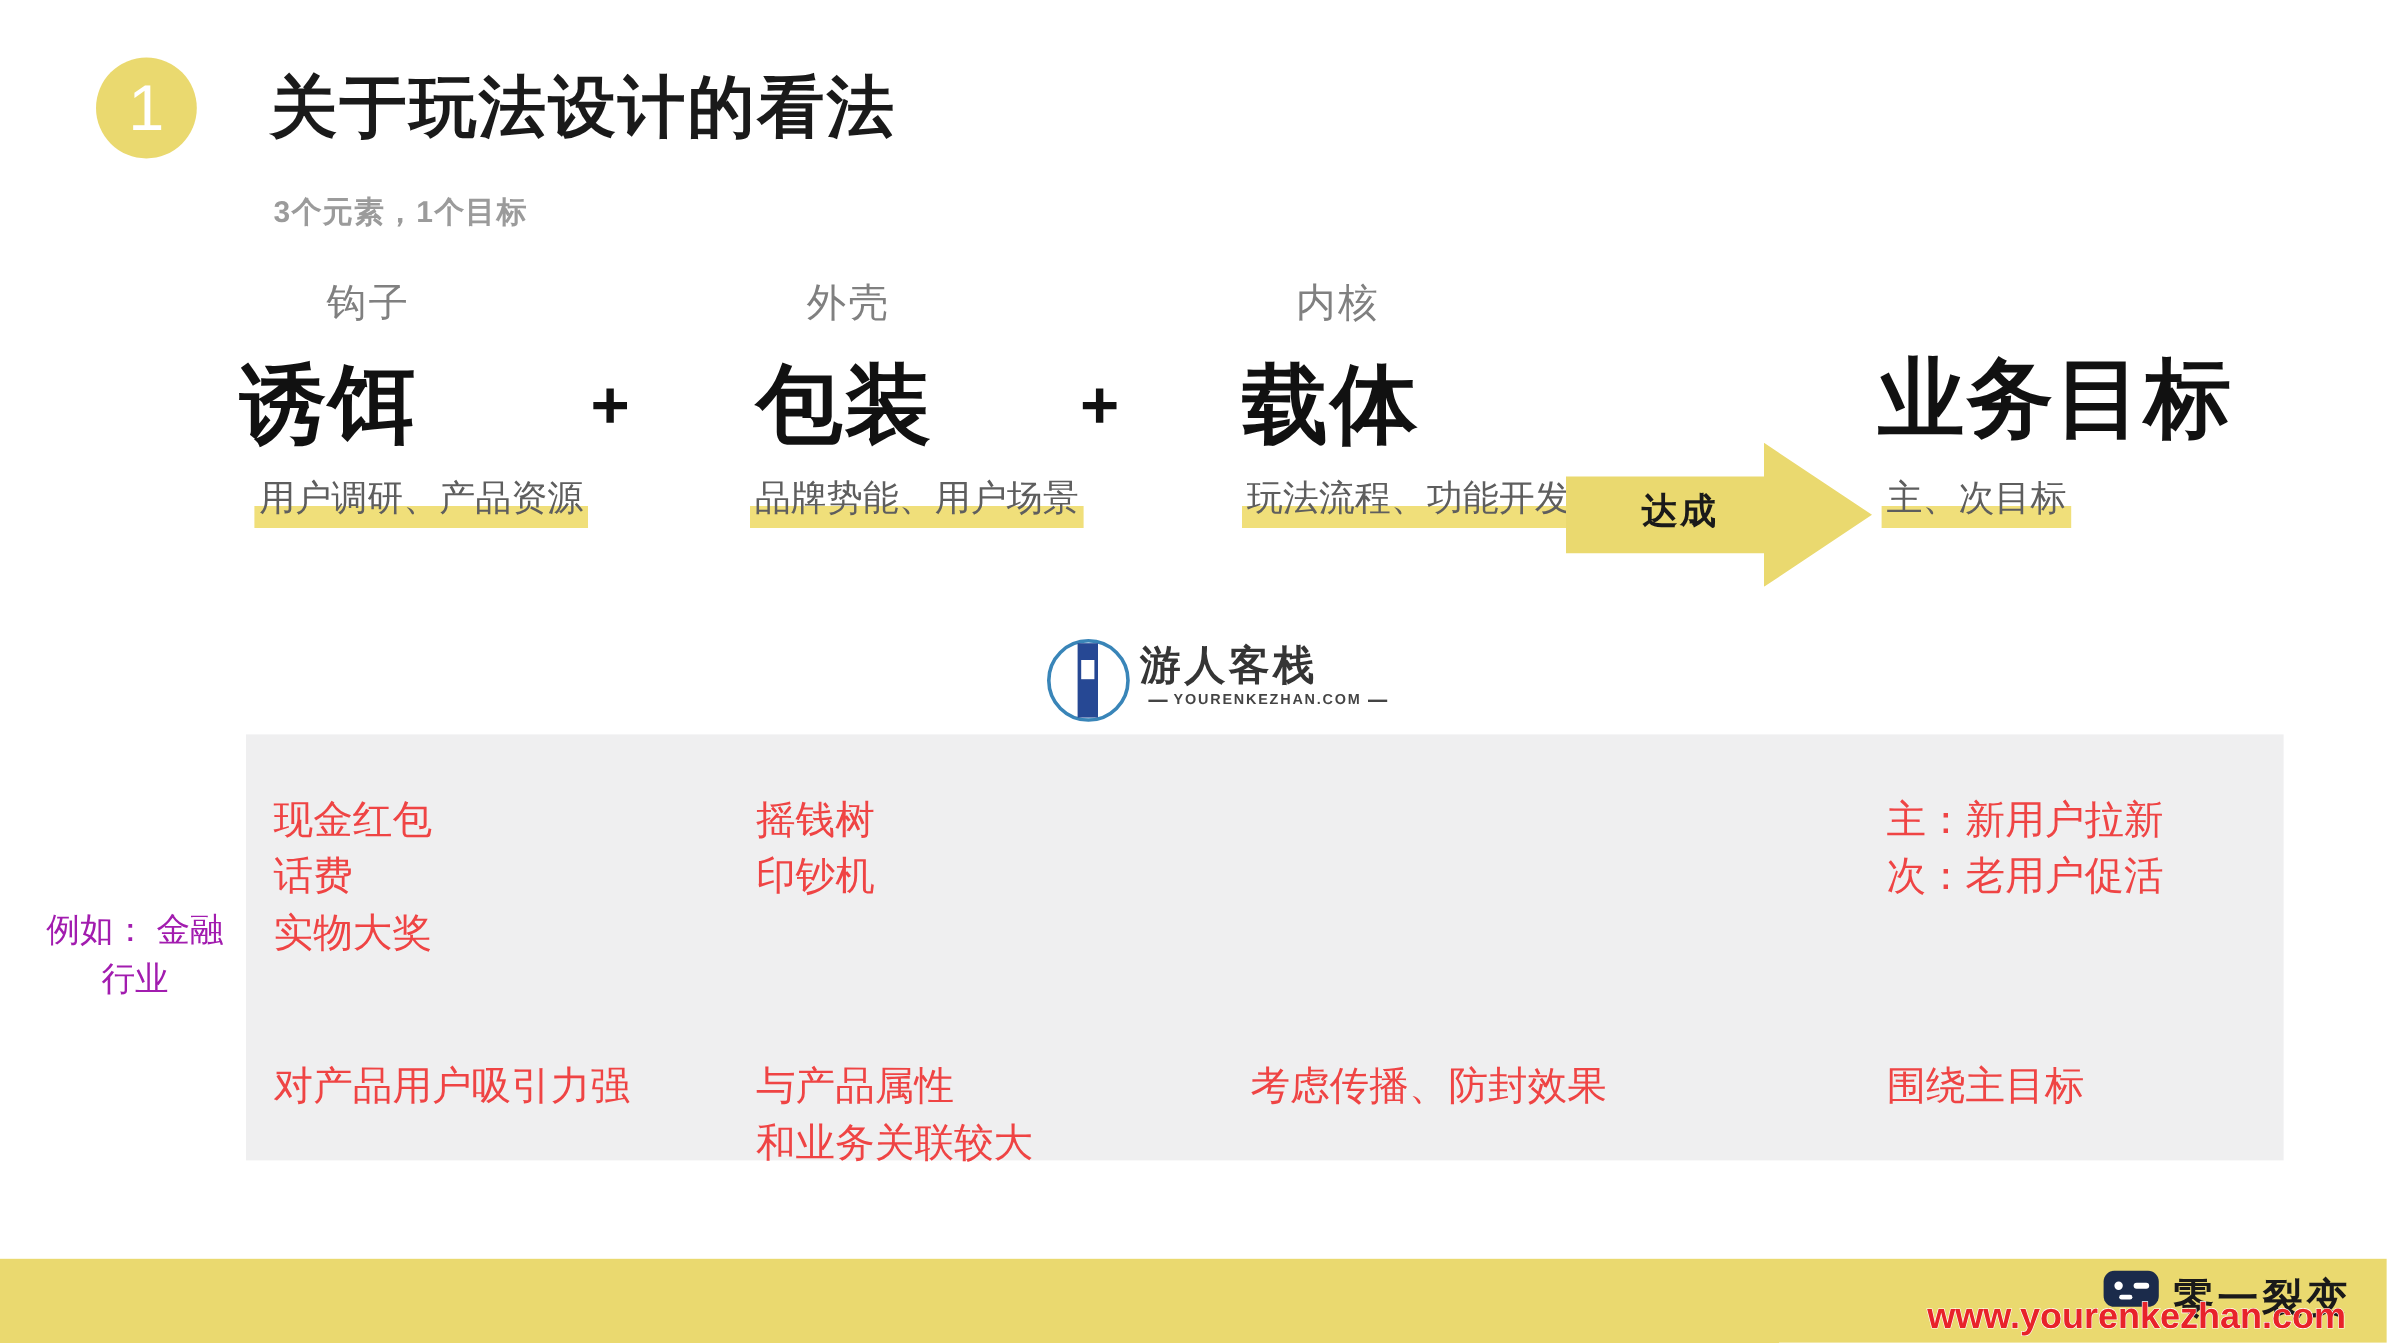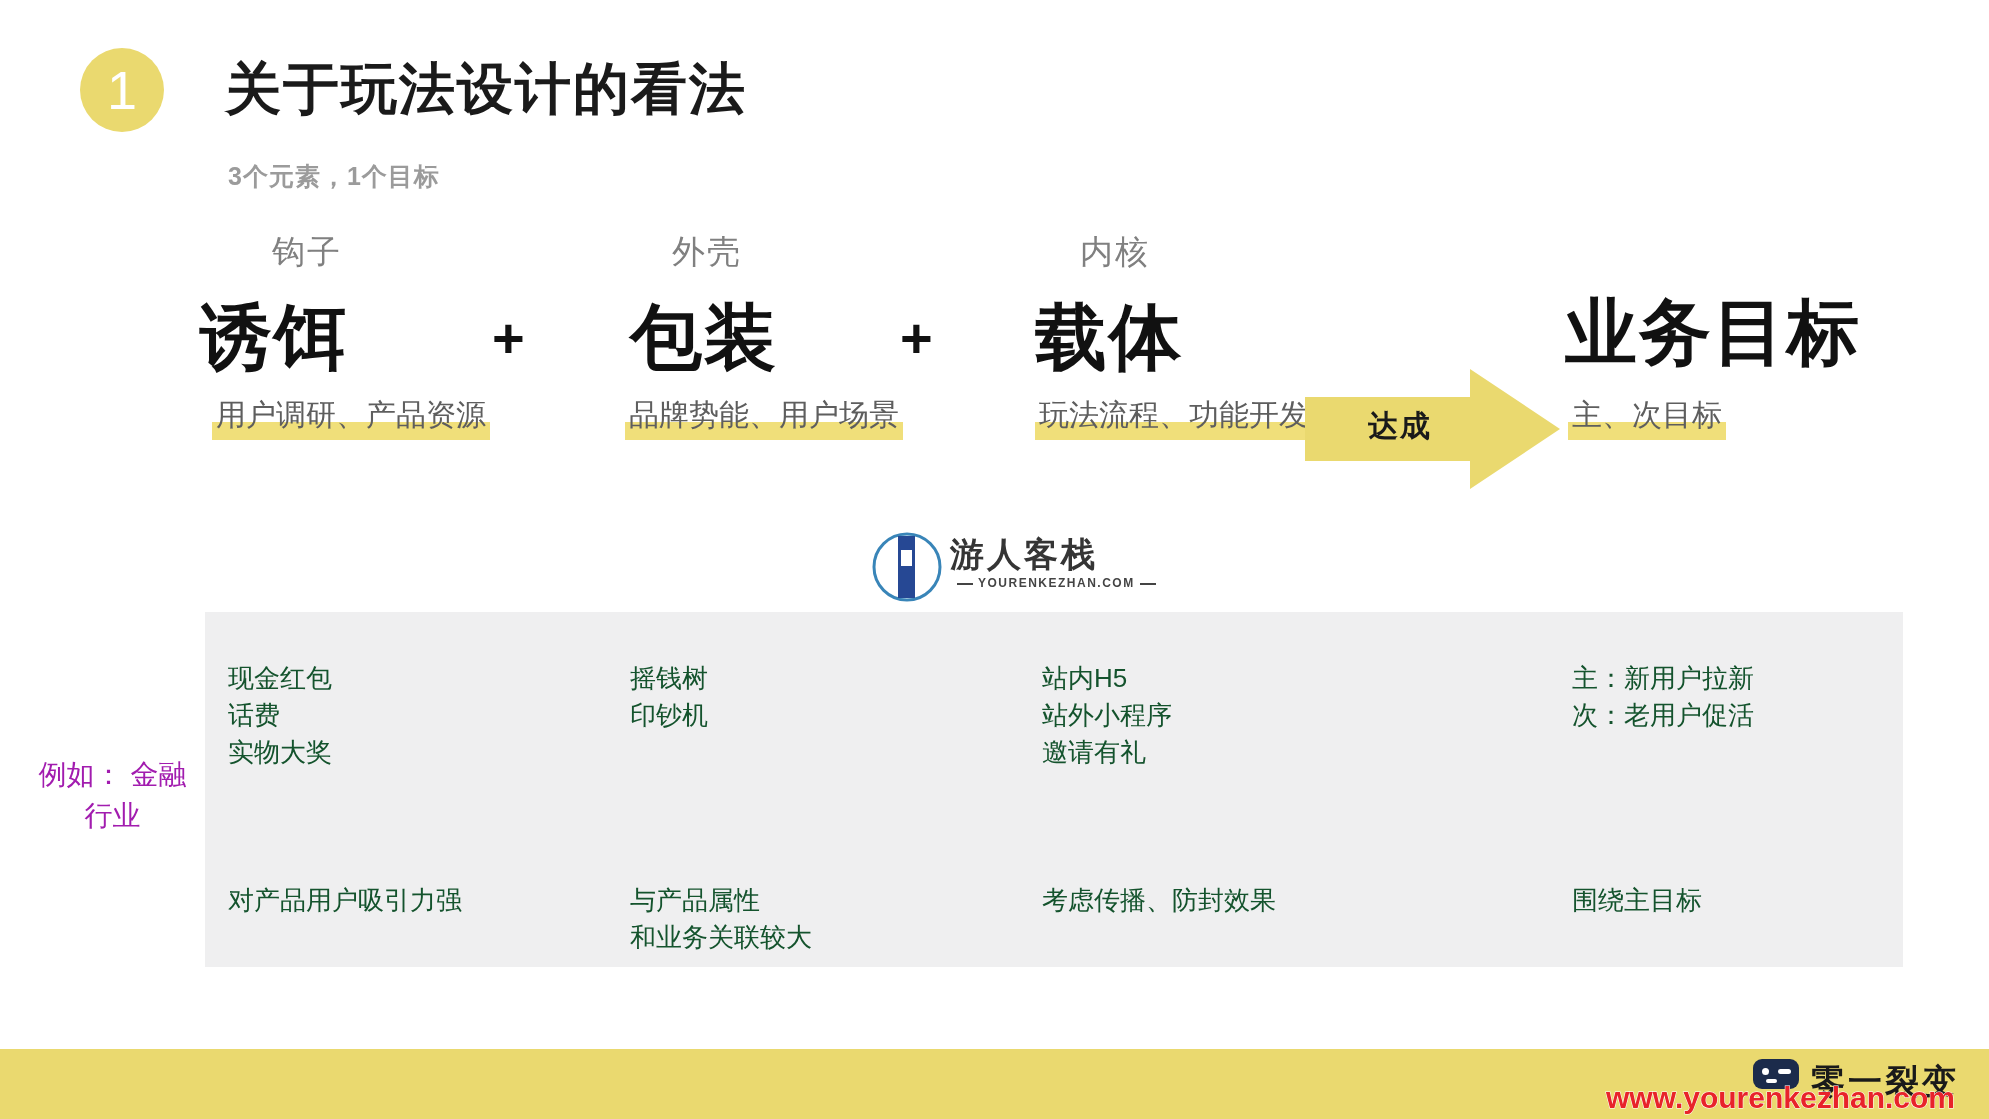--- a/index.html
+++ b/index.html
@@ -124,22 +124,22 @@
     position: absolute;
     left: 30px; top: 755px;
     width: 165px;
     font-size: 28px;
     color: #a21caf;
     line-height: 1.45;
     text-align: center;
   }
   .cell {
     position: absolute;
-    font-size: 26px;
-    color: #14532d;
+    font-size: 33px;
+    color: #ef4444;
     line-height: 1.42;
     white-space: pre-line;
   }
 
   
   .watermark {
     position: absolute;
     left: 868px; top: 528px;
     width: 270px; height: 80px;
     opacity: 0.95;
@@ -287,23 +287,20 @@
   <div class="panel"></div>
 
   <div class="example-label">例如：
 金融行业</div>
 
   <div class="cell" style="left:228px; top:660px;">现金红包
 话费
 实物大奖</div>
   <div class="cell" style="left:630px; top:660px;">摇钱树
 印钞机</div>
-  <div class="cell" style="left:1042px; top:660px;">站内H5
-站外小程序
-邀请有礼</div>
   <div class="cell" style="left:1572px; top:660px;">主：新用户拉新
 次：老用户促活</div>
 
   <div class="cell" style="left:630px; top:882px;">与产品属性
 和业务关联较大</div>
   <div class="cell" style="left:228px; top:882px;">对产品用户吸引力强</div>
   <div class="cell" style="left:1042px; top:882px;">考虑传播、防封效果</div>
   <div class="cell" style="left:1572px; top:882px;">围绕主目标</div>
 
   <div class="footer">

